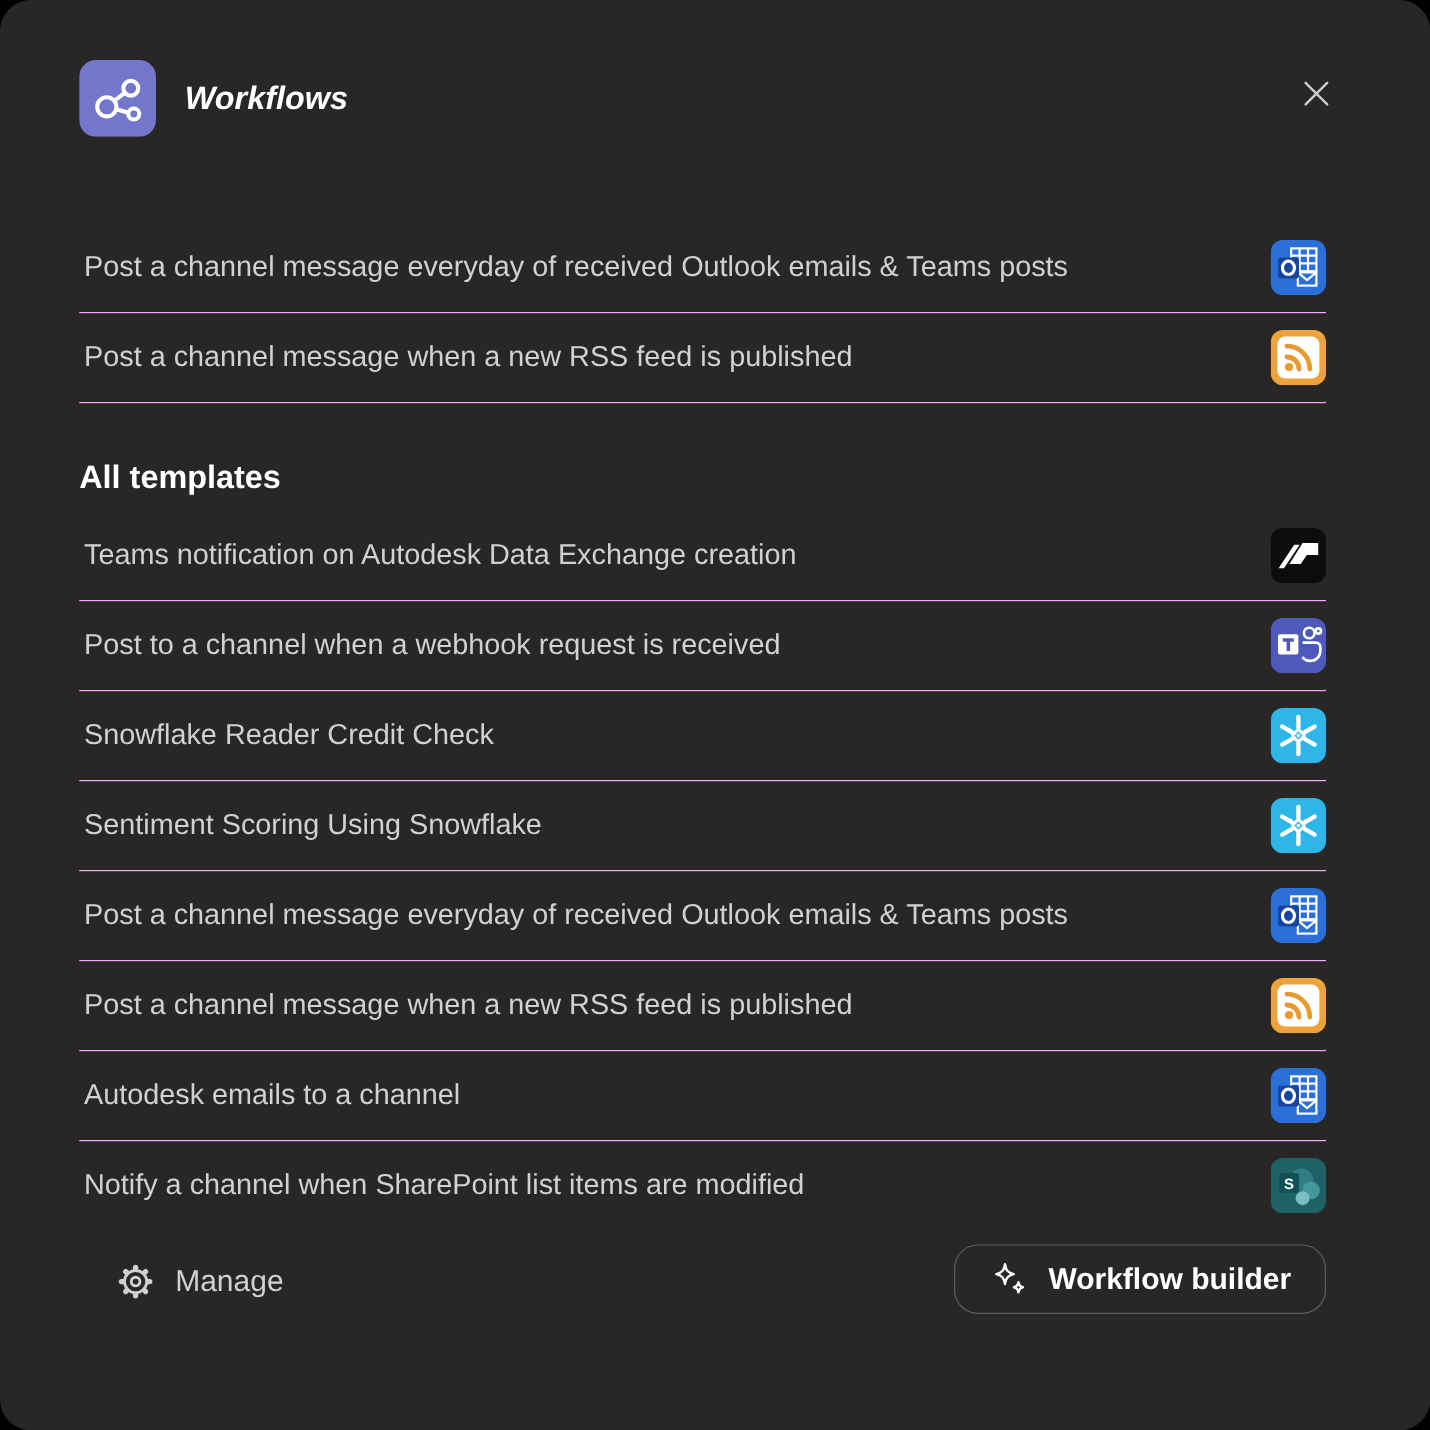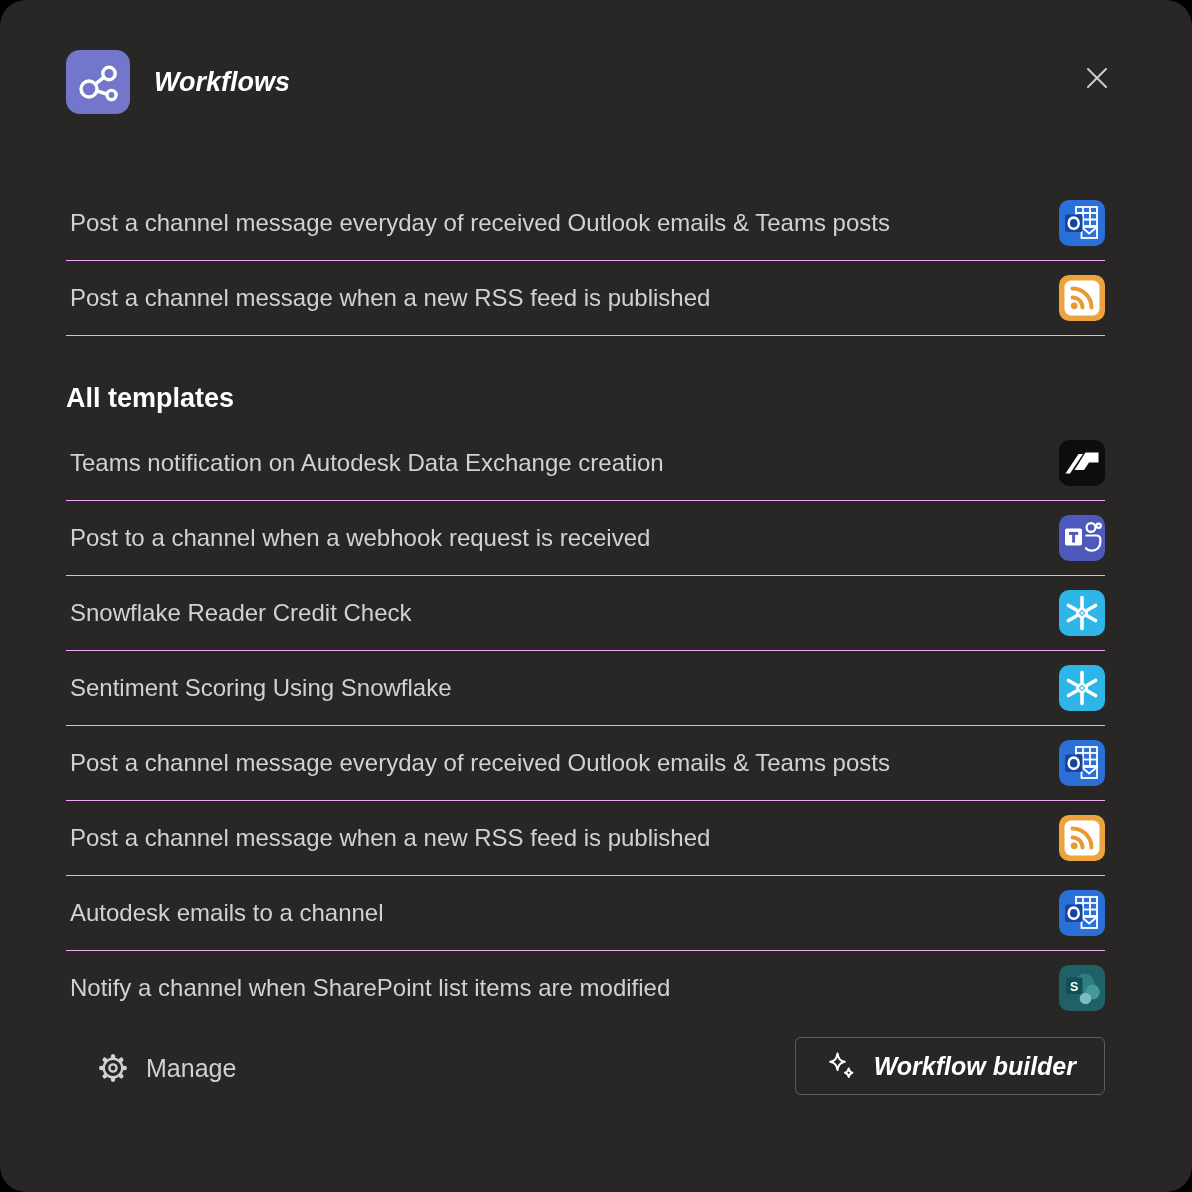--- a/index.html
+++ b/index.html
@@ -23,22 +23,22 @@
   .section-2{margin-top:46px;}
   .row{display:flex;align-items:center;height:74px;border-bottom:1px solid #f0abfc;cursor:pointer;}
   .row-label{flex:1;font-size:24px;color:#d3d1d0;padding-left:4px;white-space:nowrap;overflow:hidden;}
   .tpl-icon{width:46px;height:46px;flex:0 0 46px;display:flex;}
   .list-trim .row:last-child{border-bottom:none;}
   
   .footer{display:flex;align-items:flex-end;justify-content:space-between;margin-top:12px;}
   .manage-btn{display:flex;align-items:center;gap:16px;background:transparent;border:none;
     color:#d3d1d0;font-size:25px;font-family:inherit;cursor:pointer;padding:10px 10px 10px 30px;}
   .builder-btn{display:flex;align-items:center;gap:16px;background:transparent;
-    border:1px solid #5f5d5c;border-radius:6px;height:58px;padding:0 28px;
-    color:#fff;font-size:25px;font-weight:700;font-family:inherit;cursor:pointer;font-style:italic;}
+    border:1px solid #5f5d5c;border-radius:20px;height:58px;padding:0 28px;
+    color:#fff;font-size:25px;font-weight:700;font-family:inherit;cursor:pointer;}
 </style>
 </head>
 <body>
 
 <div class="dialog">
   <div class="content">
 
     <div class="header">
       <span class="logo">
           <svg viewBox="0 0 64 64" width="64" height="64">

